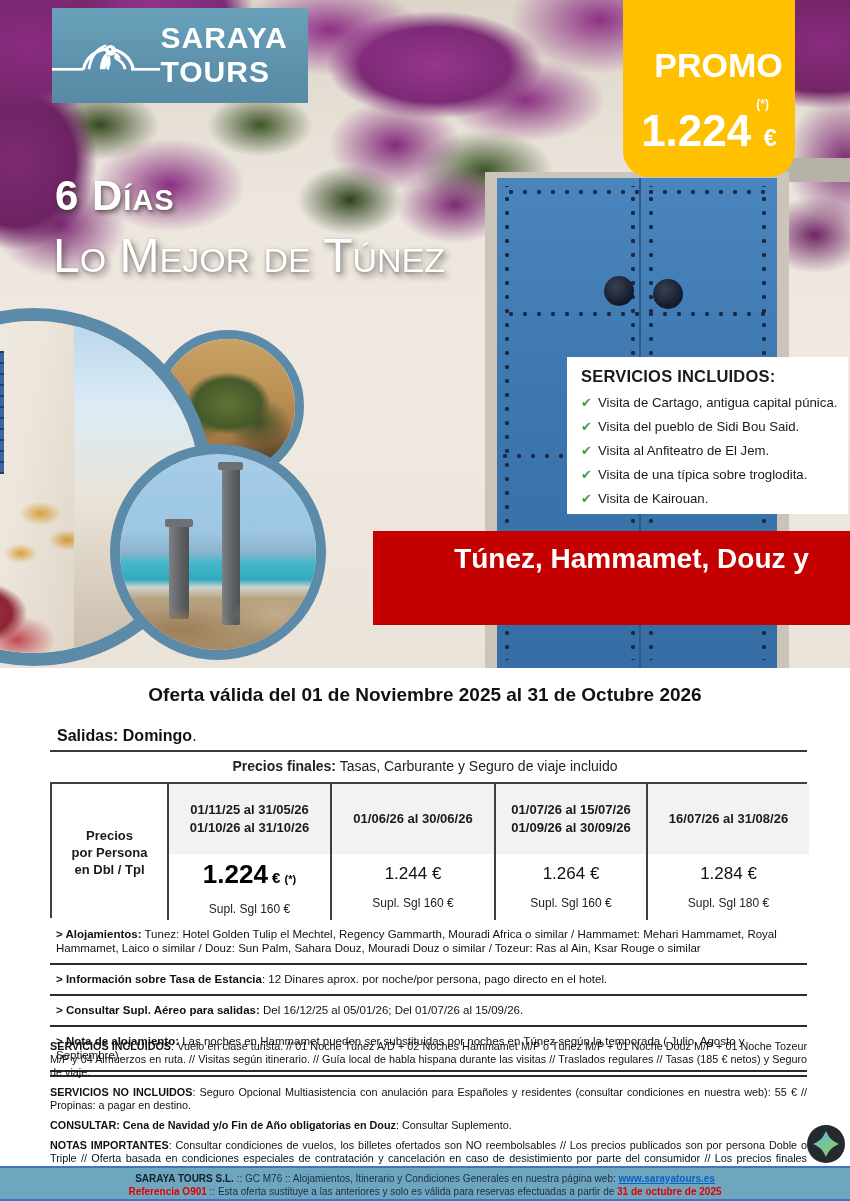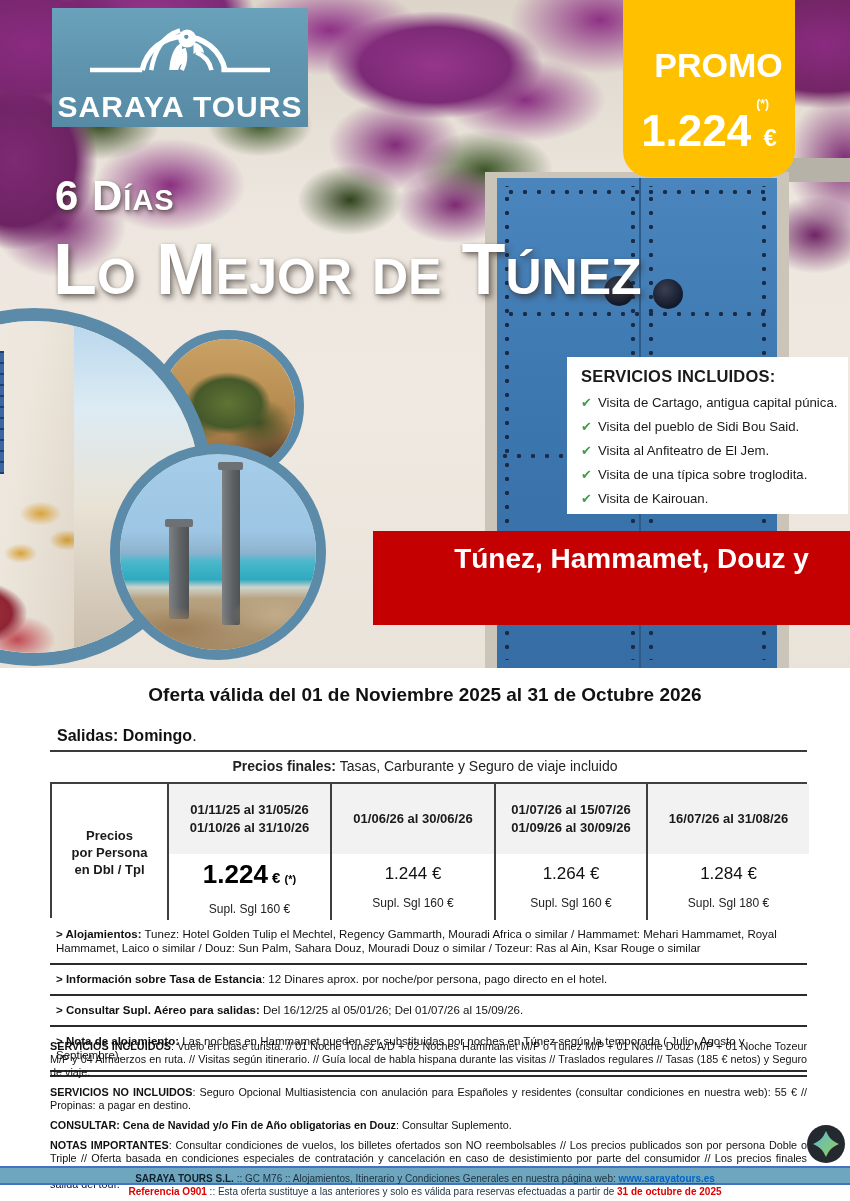--- a/index.html
+++ b/index.html
@@ -76,28 +76,28 @@
   .col-tall{left:52%;top:7%;width:9%;height:80%;}
   .col-short{left:25%;top:36%;width:10%;height:48%;}
   .ruins-rubble{position:absolute;left:0;bottom:0;width:100%;height:26%;
     background-image:radial-gradient(ellipse 60px 30px at 80% 30%,#c2ab88 0%,rgba(0,0,0,0) 75%),
       radial-gradient(ellipse 80px 30px at 30% 60%,#9d7f58 0%,rgba(0,0,0,0) 75%);}
 
   
   .hero-days{position:absolute;left:55px;top:172px;z-index:6;color:#fff;font-weight:700;
     font-size:42px;font-variant:small-caps;letter-spacing:1px;
     text-shadow:2px 3px 5px rgba(55,45,40,.6),0 1px 2px rgba(55,45,40,.4);}
-  .hero-title{position:absolute;left:53px;top:228px;z-index:6;color:#fff;font-weight:700;
-    font-size:72px;font-variant:small-caps;letter-spacing:0;white-space:nowrap;
+  .hero-title{position:absolute;left:53px;top:228px;z-index:6;color:#fff;font-weight:400;
+    font-size:48px;font-variant:small-caps;letter-spacing:0;white-space:nowrap;
     text-shadow:3px 4px 6px rgba(55,45,40,.55),0 1px 3px rgba(55,45,40,.4);}
 
   
-  .brand{position:absolute;left:52px;top:8px;width:256px;height:119px;z-index:7;
+  .brand{position:absolute;left:52px;top:8px;width:256px;height:95px;z-index:7;
     background:linear-gradient(180deg,#6aa2bb 0%,#5e92ad 55%,#578aa5 100%);
-    display:flex;flex-direction:column;align-items:center;justify-content:flex-start;}
+    display:flex;flex-direction:row;align-items:center;justify-content:flex-start;}
   .brand svg{display:block;margin-top:6px;}
   .brand-name{color:#fff;font-weight:700;font-size:30px;letter-spacing:1px;margin-top:-2px;
     font-family:"Liberation Sans",sans-serif;}
 
   
   .promo{position:absolute;left:623px;top:0;width:172px;height:177px;z-index:7;
     background:#FFC000;border-radius:0 0 26px 26px;color:#fff;text-align:center;}
   .promo-label{font-size:34px;font-weight:700;margin-top:46px;padding-left:19px;}
   .promo-ast{font-size:12px;font-weight:700;text-align:right;padding-right:26px;margin-top:12px;}
   .promo-price{font-size:44px;font-weight:700;line-height:40px;margin-top:0;}
@@ -143,21 +143,21 @@
   .notes{position:absolute;left:50px;top:920px;width:757px;}
   .note{border-bottom:2px solid #2b2b2b;padding:7px 4px 8px 6px;font-size:11.5px;line-height:14px;color:#111;}
   .note b{font-weight:700;}
   .double-rule{height:3px;border-bottom:2px solid #2b2b2b;}
 
   .fineprint{position:absolute;left:50px;top:1040px;width:757px;}
   .fp{font-size:10.8px;line-height:13px;color:#111;margin:0 0 7px 0;text-align:justify;}
   .fp b{font-weight:700;}
 
   
-  .footer{position:absolute;left:0;top:1166px;width:850px;height:19px;box-sizing:border-box;
+  .footer{position:absolute;left:0;top:1166px;width:850px;height:35px;box-sizing:border-box;
     background:#6FA6BF;border-top:2px solid #4372C4;border-bottom:2px solid #4372C4;
     text-align:center;padding-top:4px;font-size:10px;line-height:13px;color:#1c2f3e;}
   .footer b{font-weight:700;color:#10212e;}
   .footer .link{color:#0563C1;font-weight:700;text-decoration:underline;cursor:pointer;}
   .footer .red{color:#E00000;font-weight:700;}
 
   
   .widget{position:absolute;left:806px;top:1124px;width:40px;height:40px;z-index:9;cursor:pointer;}
 </style>
 </head>

